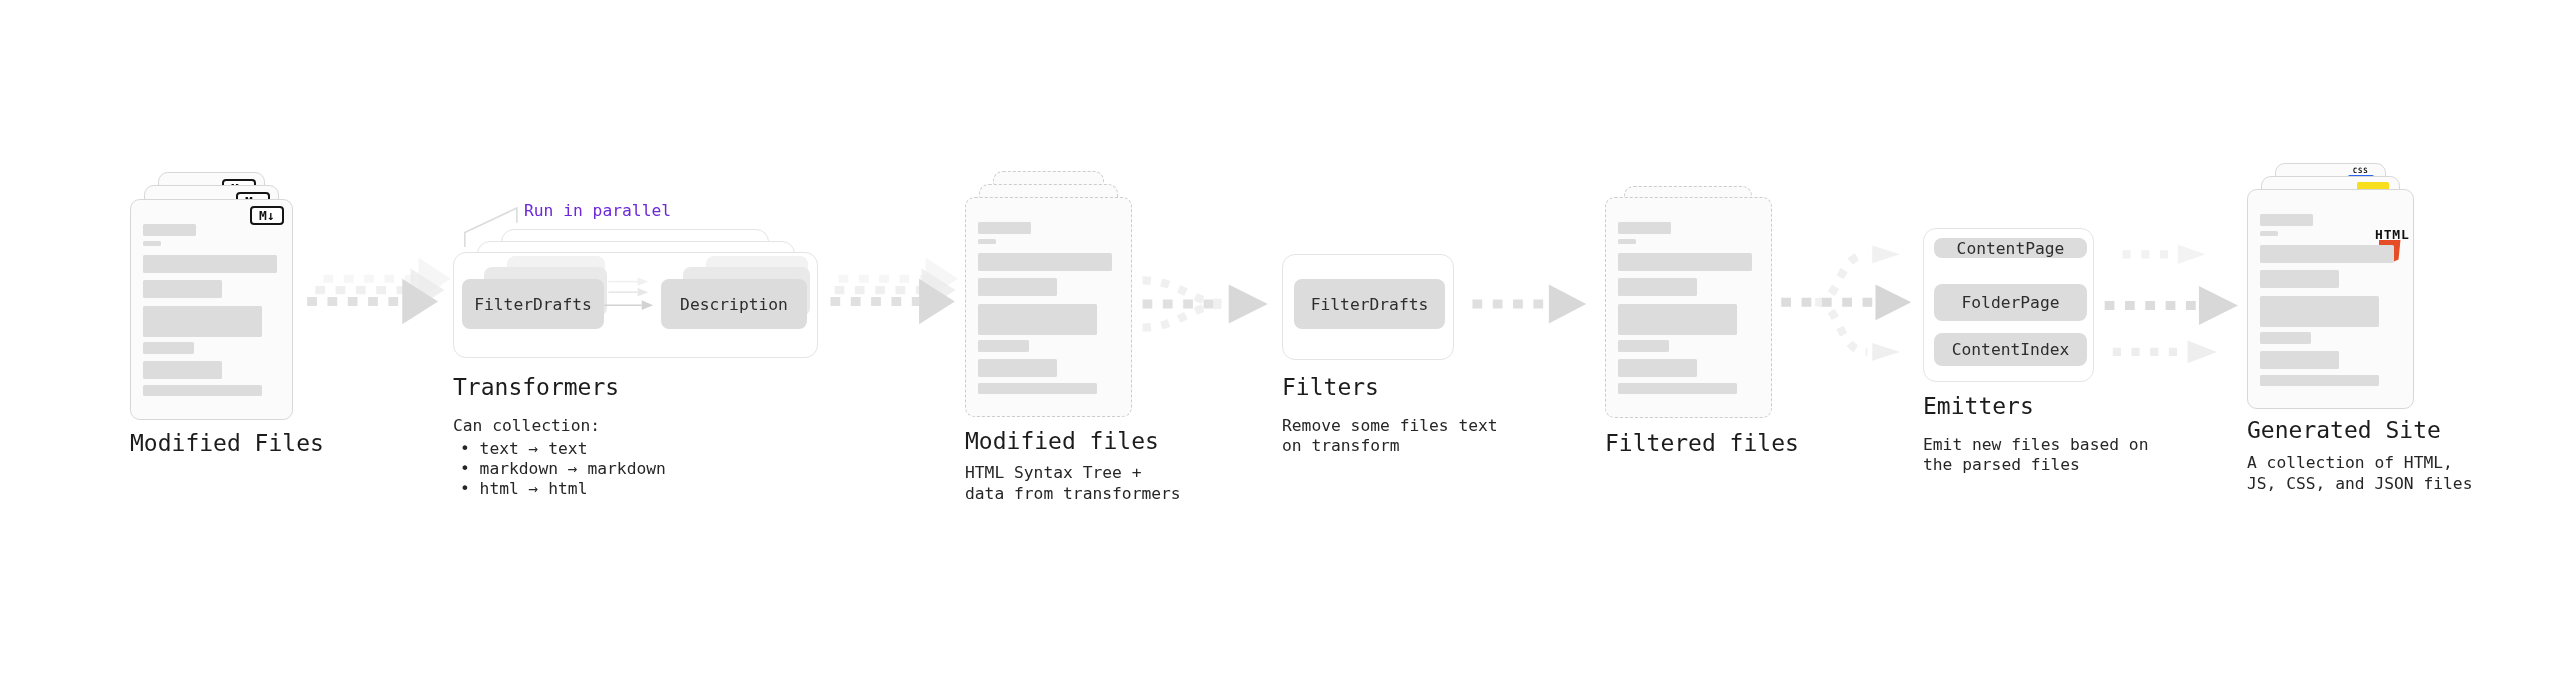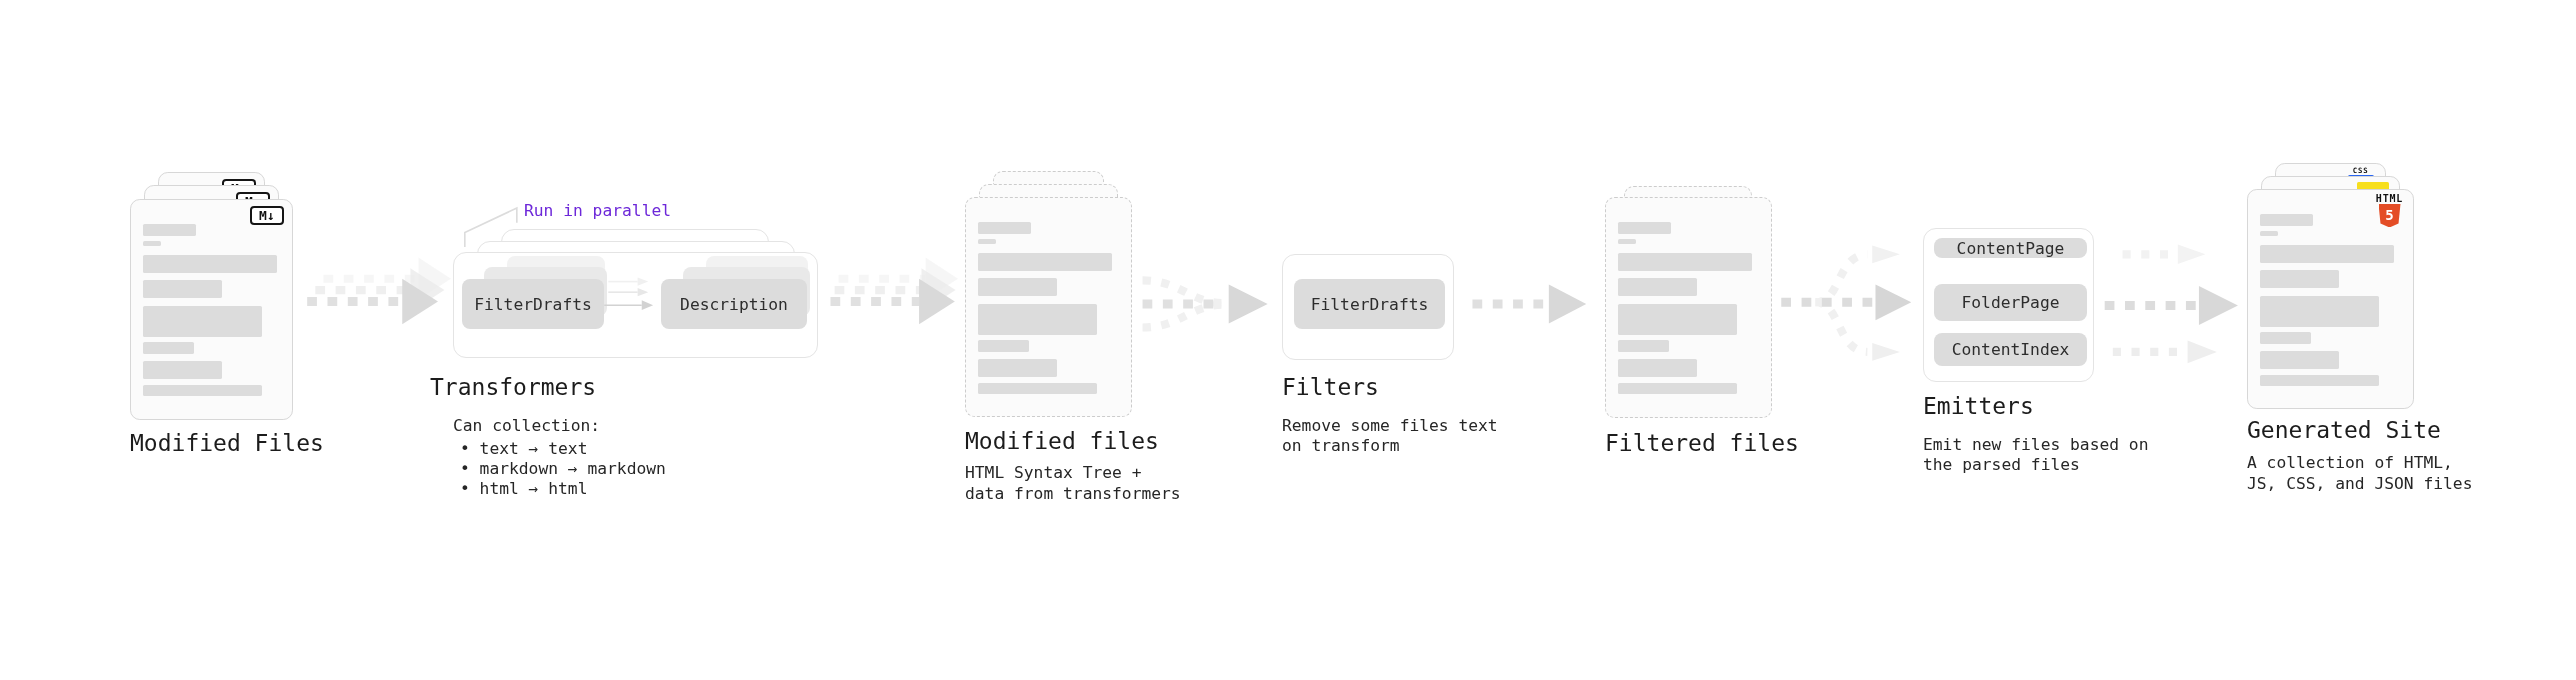--- a/index.html
+++ b/index.html
@@ -34,21 +34,21 @@
   }
   .gnode.ghost1{background:#e9e9e9;}
   .gnode.ghost2{background:#f2f2f2;}
 
   .stage-label{position:absolute;font-size:23px;line-height:23px;color:#1c1c1c;white-space:pre;}
   .stage-sub{position:absolute;font-size:16.3px;line-height:20.3px;color:#262626;white-space:pre;}
   .callout-label{position:absolute;font-size:16.3px;line-height:18px;color:#6d28d9;white-space:pre;}
 
   
   .html5-icon{position:absolute;top:4.9px;right:9px;width:29px;text-align:center;}
-  .html5-word{font-size:10px;line-height:8.1px;font-weight:bold;letter-spacing:0.8px;color:#111;}
+  .html5-word{font-size:13px;line-height:8.1px;font-weight:bold;letter-spacing:0.8px;color:#111;margin-top:36px;}
   .html5-shield{
     width:22px;height:23.6px;margin:0.8px auto 0;
     clip-path:polygon(0 0,100% 0,91% 84%,50% 100%,9% 84%);
     color:#fff;font-size:14px;font-weight:bold;line-height:22px;text-align:center;
   }
   .js-icon{position:absolute;top:4.9px;right:9.8px;width:32.5px;height:19.5px;border-radius:1.6px;}
   .css-icon{position:absolute;top:3.3px;right:11.4px;width:26px;text-align:center;}
   .css-word{font-size:7.3px;line-height:7.3px;font-weight:bold;letter-spacing:0.8px;color:#111;}
   .css-bar{height:4.1px;border-radius:1.6px;margin-top:0.8px;}
 </style>
@@ -156,21 +156,21 @@
 
     <svg class="overlay" style="left:600px;top:271px" width="59" height="44" viewBox="738 334 72 54">
       <line x1="748" y1="347" x2="784" y2="347" stroke="#f0f0f0" stroke-width="2"></line>
       <polygon points="784,342 797,347 784,352" fill="#f0f0f0"></polygon>
       <line x1="748" y1="360" x2="784" y2="360" stroke="#e7e7e7" stroke-width="2"></line>
       <polygon points="784,355 797,360 784,365" fill="#e7e7e7"></polygon>
       <line x1="743" y1="376" x2="789" y2="376" stroke="#d2d2d2" stroke-width="2"></line>
       <polygon points="789,370 803,376 789,382" fill="#d2d2d2"></polygon>
     </svg>
 
-    <div class="stage-label" style="left:430px;top:376px">Transformers</div>
+    <div class="stage-label" style="left:453px;top:376px">Transformers</div>
     <div class="stage-sub" style="left:453px;top:416px">Can collection:</div>
     <div class="stage-sub" style="left:460px;top:439px">• text → text</div>
     <div class="stage-sub" style="left:460px;top:459px">• markdown → markdown</div>
     <div class="stage-sub" style="left:460px;top:479px">• html → html</div>
   </div>
 
   <div>
     <div class="card dashed" style="left:993px;top:171px;width:111px;height:220px"></div>
     <div class="card dashed" style="left:979px;top:184px;width:139px;height:220px"></div>
     <div class="card dashed" style="left:965px;top:197px;width:167px;height:220px">

